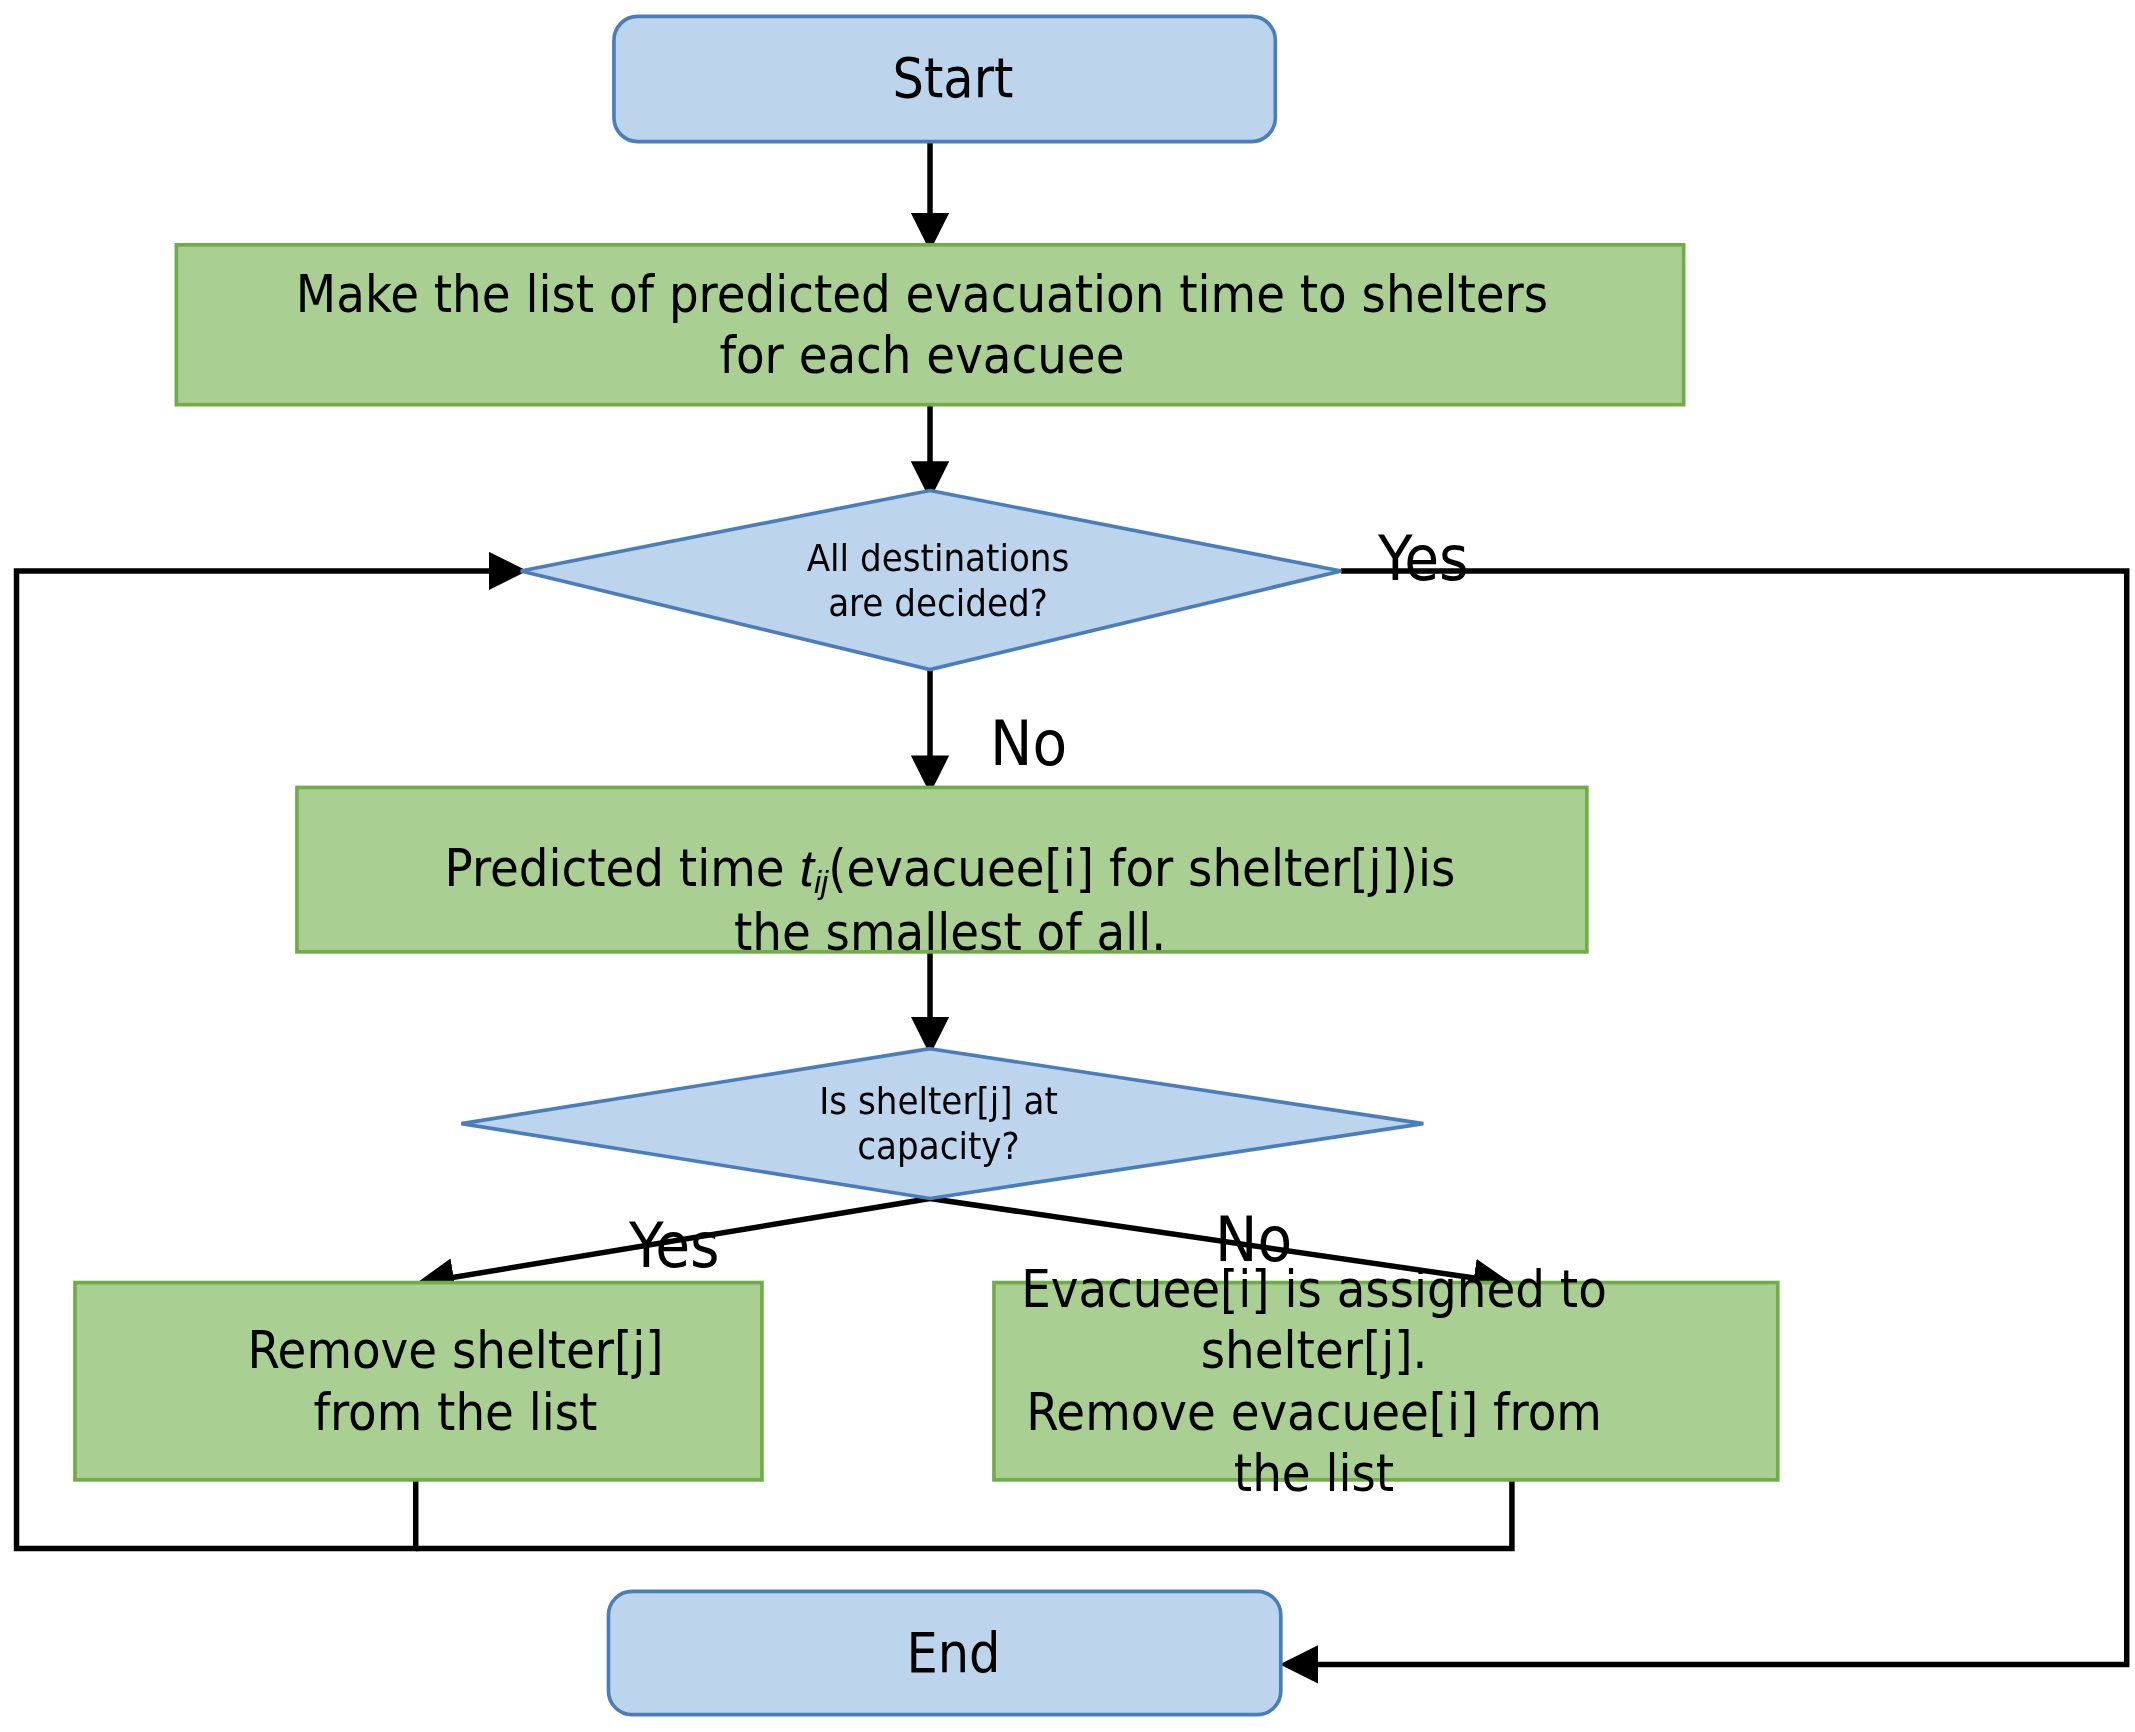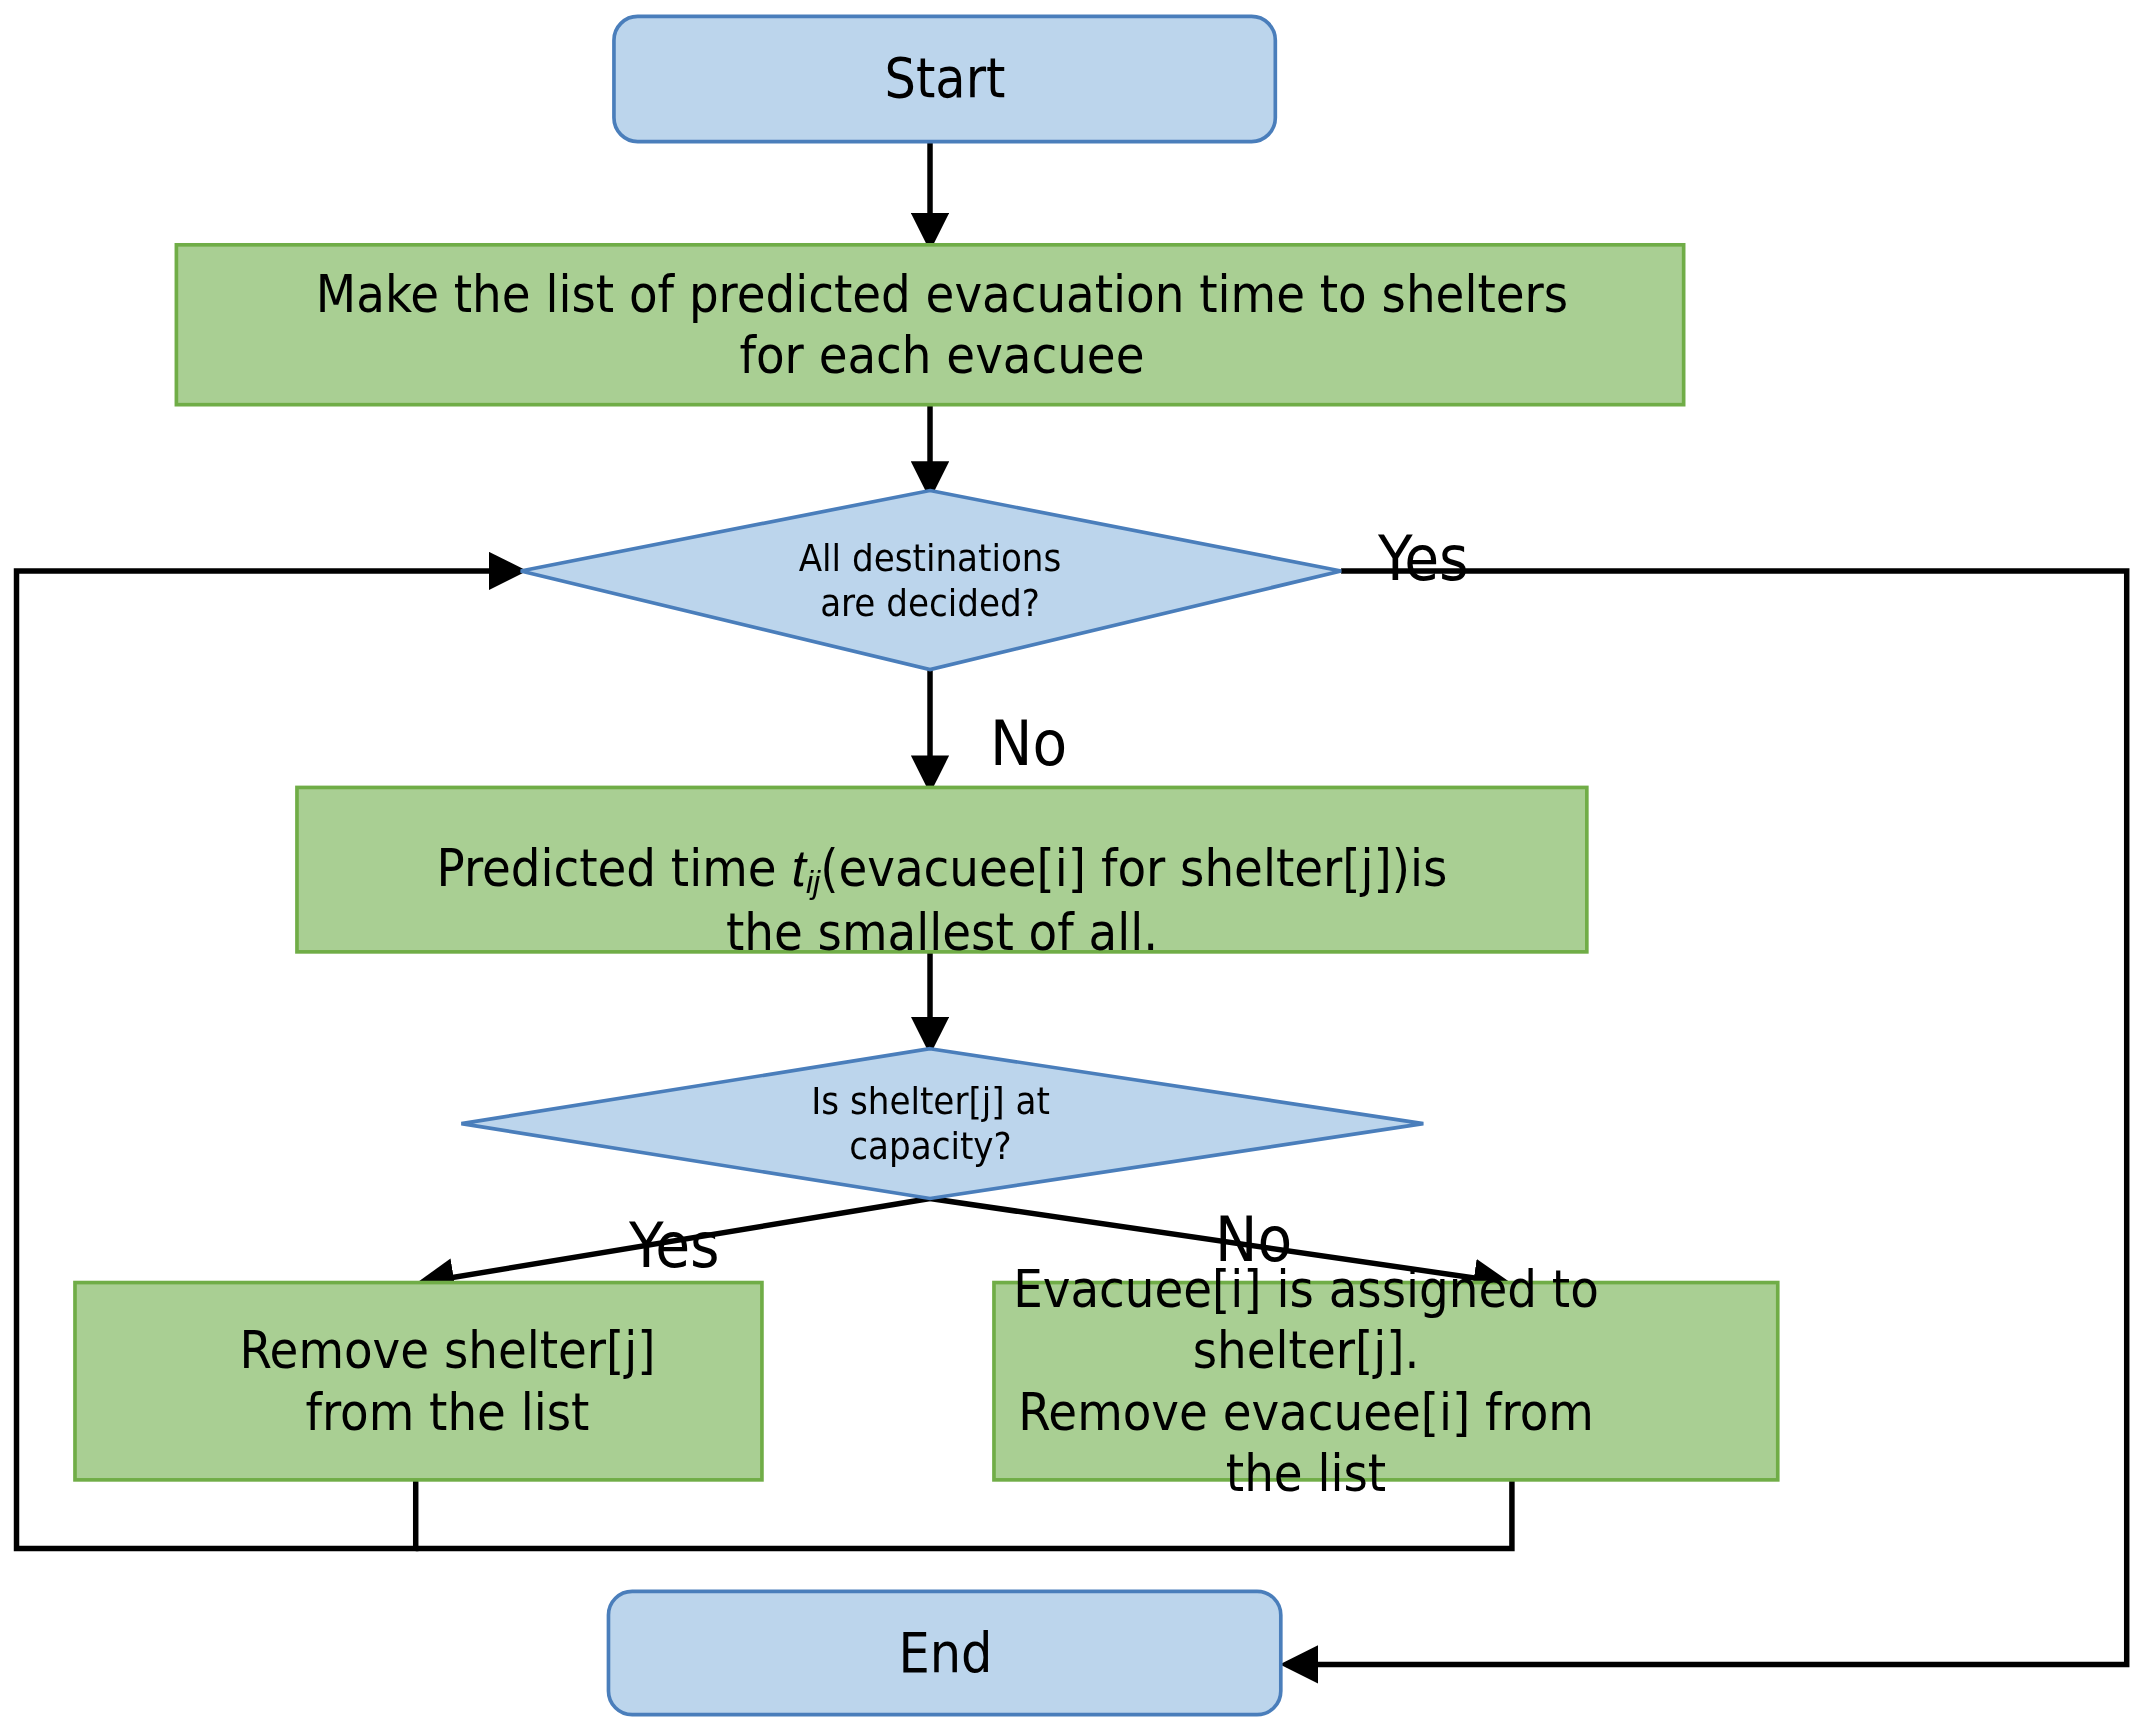--- a/index.html
+++ b/index.html
@@ -27,20 +27,21 @@
   .node-label {
     position: absolute;
     display: flex;
     align-items: center;
     justify-content: center;
     text-align: center;
     color: #000000;
     line-height: 1.18;
     white-space: pre-line;
     pointer-events: none;
+    margin-left: 8px;
   }
   .terminator-label { font-size: 55px; }
   .process-label    { font-size: 52px; }
   .decision-label   { font-size: 38px; }
   .edge-label {
     position: absolute;
     color: #000000;
     font-size: 63px;
     line-height: 1;
     margin-top: 20px;
@@ -108,21 +109,21 @@
 
     <rect x="82" y="1404" width="752" height="216" fill="#a9cf93" stroke="#70ad47" stroke-width="4"></rect>
 
     <rect x="1088" y="1404" width="858" height="216" fill="#a9cf93" stroke="#70ad47" stroke-width="4"></rect>
 
     <rect x="666" y="1742" width="736" height="135" rx="26" ry="26" fill="#bcd5ec" stroke="#4a7ebb" stroke-width="4"></rect>
   </svg>
 
   <div class="node-label terminator-label" style="left:614px; top:16.4px; width:662px; height:125px;">Start</div>
 
-  <div class="node-label process-label" style="left:188px; top:245px; width:1508px; height:160px;">Make the list of predicted evacuation time to shelters
+  <div class="node-label process-label" style="left:160px; top:245px; width:1508px; height:160px;">Make the list of predicted evacuation time to shelters
 for each evacuee</div>
 
   <div class="node-label decision-label" style="left:603px; top:491px; width:654px; height:179px;text-align:center;">All destinations
 are decided?</div>
 
   <div class="node-label process-label" style="left:297px; top:788px; width:1290px; height:164px;">
     <div>
       <span>Predicted time </span><span class="math-var"><span>t</span><sub>ij</sub></span><span class="node-label-suffix" style="white-space:pre-line;">(evacuee[i] for shelter[j])is
 the smallest of all.</span>
     </div>

